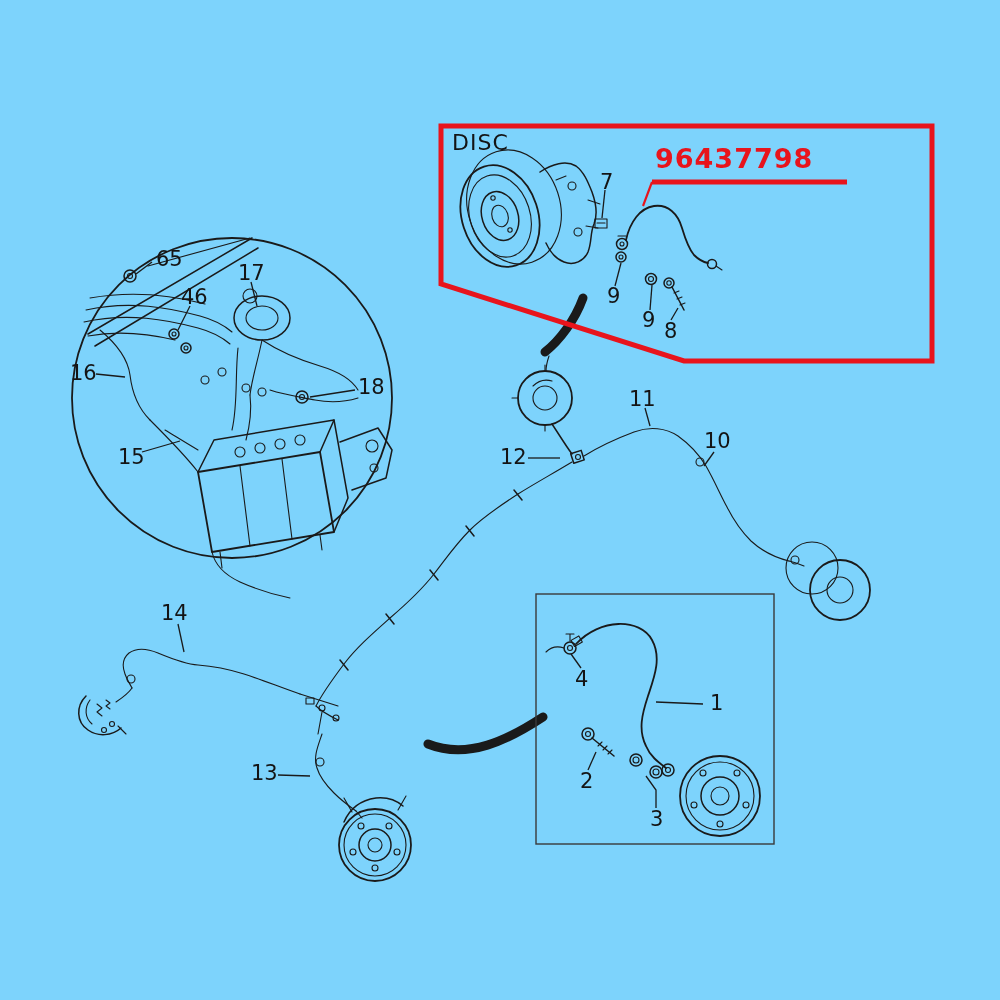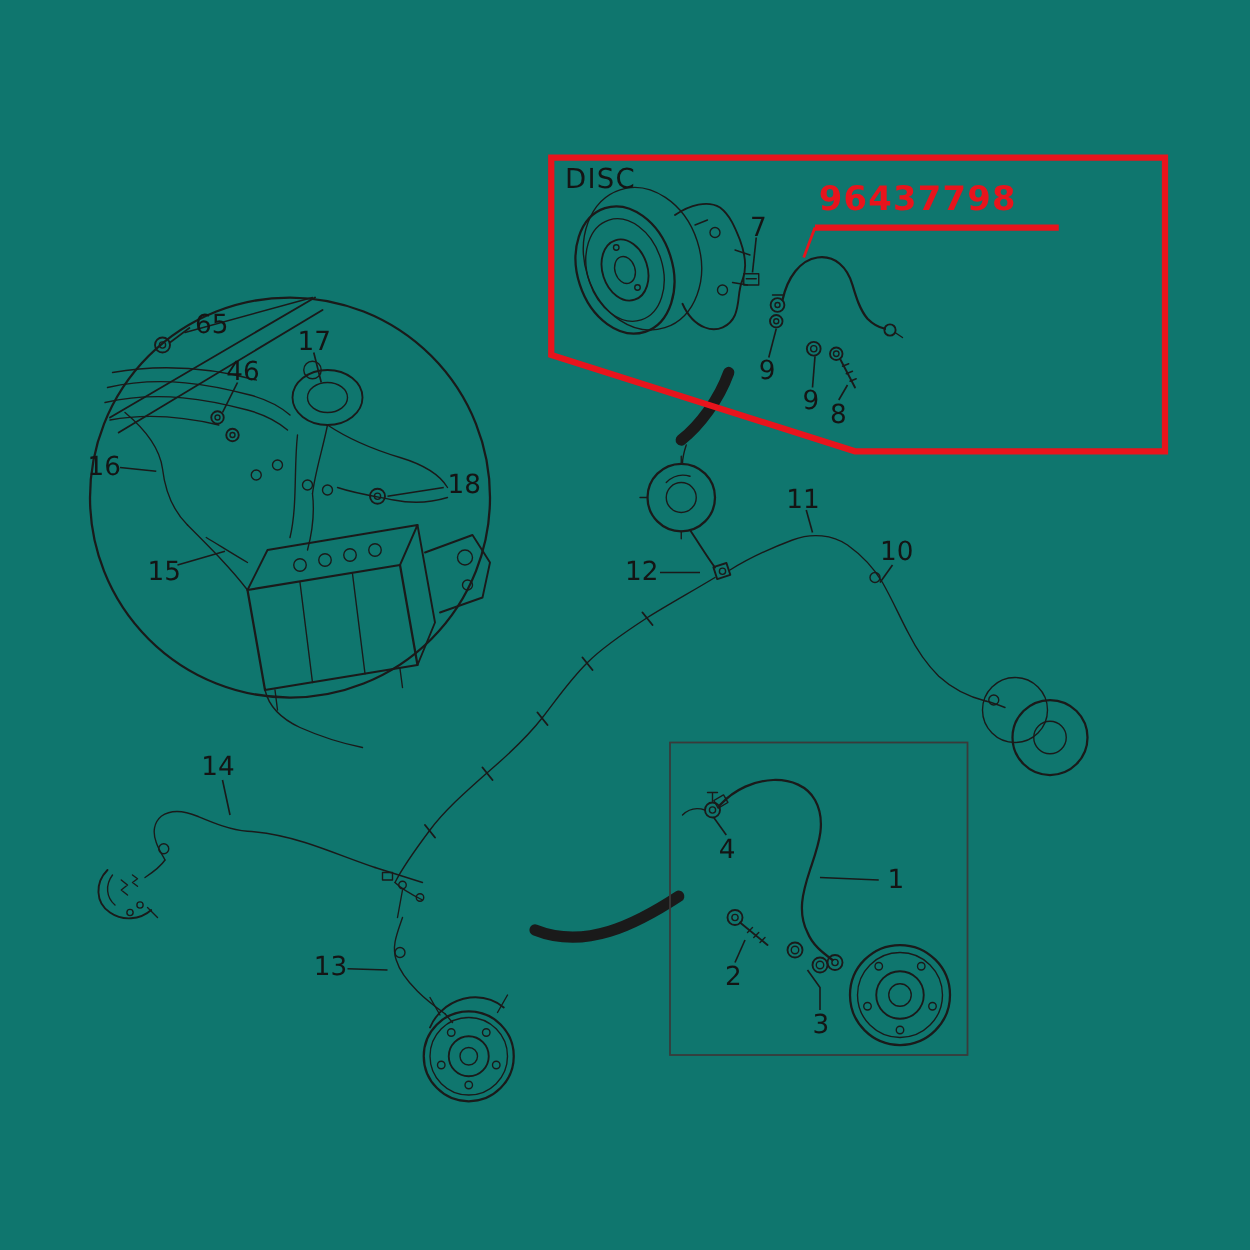--- a/index.html
+++ b/index.html
@@ -1,16 +1,16 @@
 <!DOCTYPE html>
 <html><head>
 <meta charset="utf-8">
 <style>
   html,body{margin:0;padding:0;background:#ffffff;}
-  .canvas{position:relative;width:1000px;height:1000px;background:#0f766e;overflow:hidden;}
+  .canvas{position:relative;width:1000px;height:1000px;background:#7dd3fc;overflow:hidden;}
   svg{display:block;}
   .ln{fill:none;stroke:#1a1a1a;stroke-width:1.5;stroke-linecap:round;stroke-linejoin:round;}
   .ln-thin{stroke-width:1.1;}
   .ln-med{stroke-width:1.8;}
   .ln-bold{stroke-width:9;stroke-linecap:round;}
   .leader{fill:none;stroke:#1a1a1a;stroke-width:1.3;}
   .red-ln{fill:none;stroke:#e8141c;stroke-width:5;stroke-linejoin:miter;}
   .red-thin{fill:none;stroke:#e8141c;stroke-width:2.2;}
   .box{fill:none;stroke:#3a3a3a;stroke-width:1.4;}
   .callout{font-family:"DejaVu Sans",sans-serif;font-size:21px;fill:#141414;}

